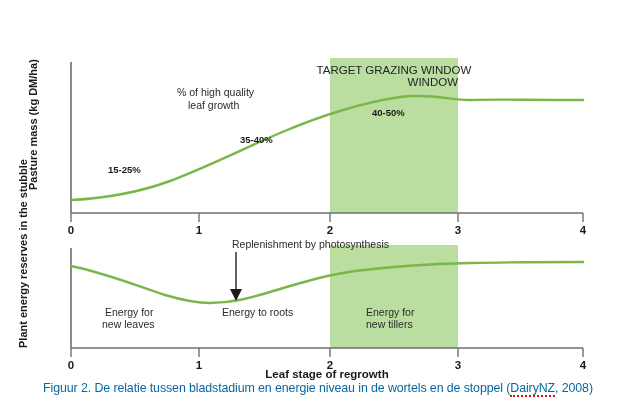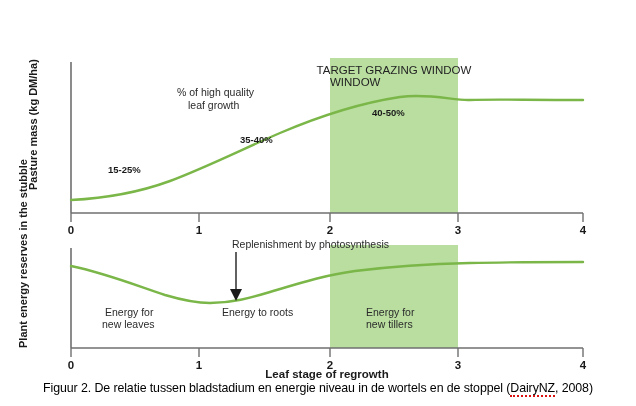--- a/index.html
+++ b/index.html
@@ -26,21 +26,21 @@
 
   
   #caption {
     position: absolute;
     left: 0;
     top: 381px;
     width: 636px;
     text-align: center;
     font-size: 12.4px;
     letter-spacing: -0.1px;
-    color: #000000;
+    color: #0369a1;
     white-space: nowrap;
   }
   #caption .misspelled {
     border-bottom: 2px dotted #d81111;
     padding-bottom: 0px;
   }
 
   
   .axis-title {
     font-family: "Liberation Sans", sans-serif;
@@ -155,20 +155,20 @@
       <text class="annot" x="102" y="328">new leaves</text>
       <text class="annot" x="222" y="316">Energy to roots</text>
       <text class="annot" x="366" y="316">Energy for</text>
       <text class="annot" x="366" y="328">new tillers</text>
 
       <text class="axis-title" x="327" y="378" text-anchor="middle" style="font-size:11.5px;">Leaf stage of regrowth</text>
     </g>
   </svg>
   </div>
 
-  <div style="position:absolute;left:330px;top:76px;width:128px;text-align:left;
+  <div style="position:absolute;left:330px;top:76px;width:128px;text-align:right;
               font-size:11.5px;color:#232323;">WINDOW</div>
 
   <div id="caption">
     <span>Figuur 2. De relatie tussen bladstadium en energie niveau in de wortels en de stoppel (</span><span class="misspelled">DairyNZ</span><span>, 2008)</span>
   </div>
 
 </div>
 
 </body></html>

